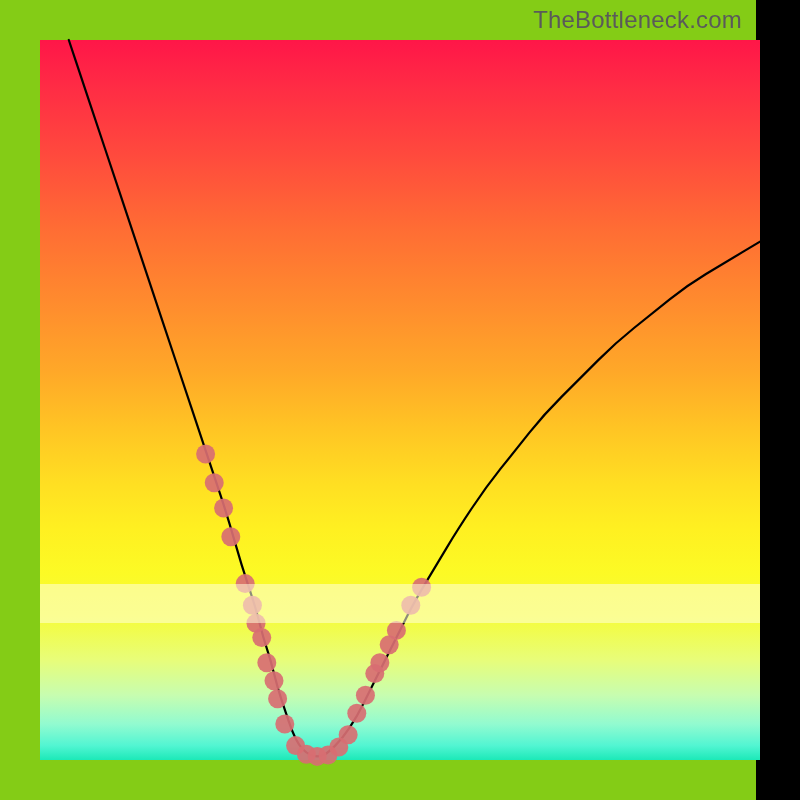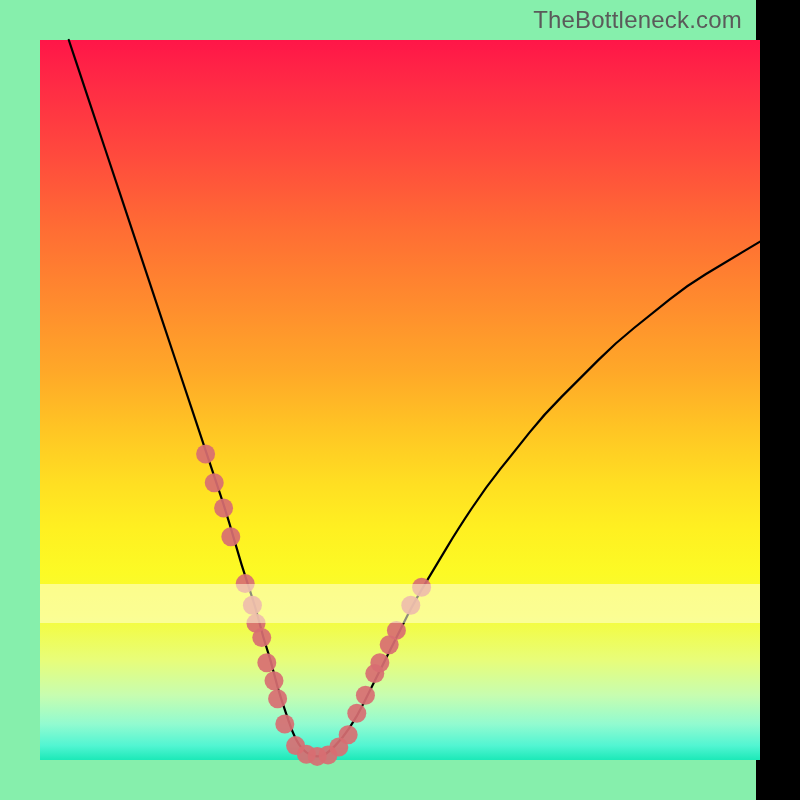--- a/index.html
+++ b/index.html
@@ -1,21 +1,21 @@
 <!DOCTYPE html>
 <html><head>
 <meta charset="utf-8">
 <style>
   * { margin: 0; padding: 0; box-sizing: border-box; }
   html, body { width: 800px; height: 800px; overflow: hidden; background: #000; }
   .frame {
     position: relative;
     width: 756px;
     height: 800px;
-    background: #86efac;
+    background: #84cc16;
   }
   .watermark {
     position: absolute;
     top: 6px;
     right: 14px;
     font-family: Arial, Helvetica, sans-serif;
     font-size: 24px;
     font-weight: 500;
     color: #5a5a5a;
     letter-spacing: 0.2px;

